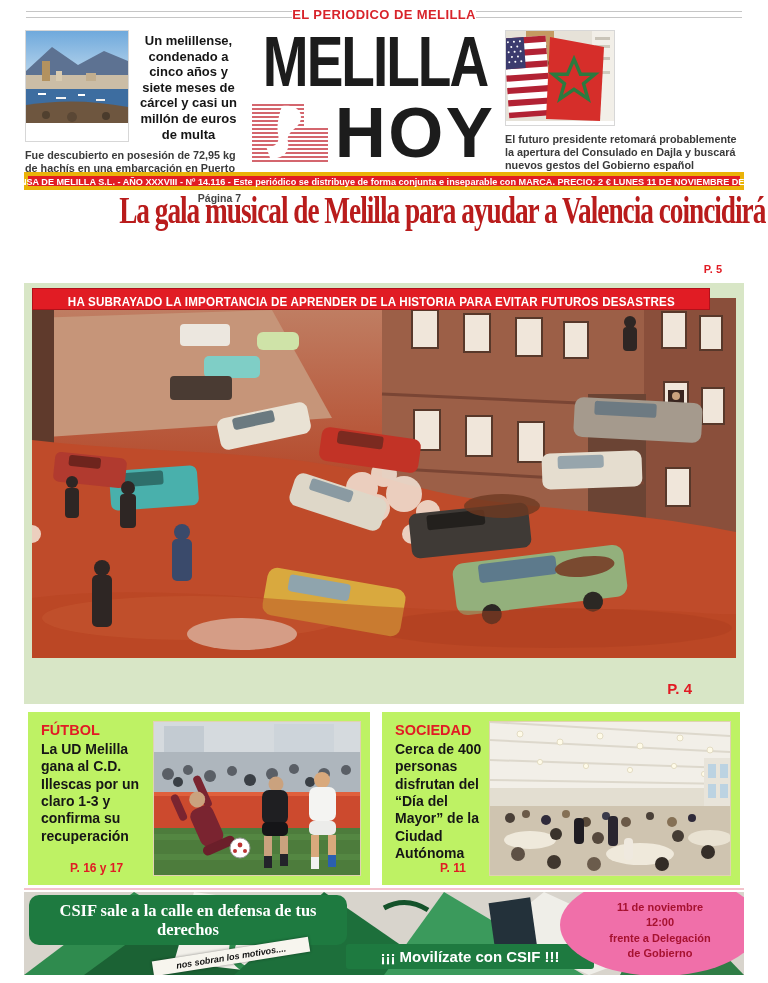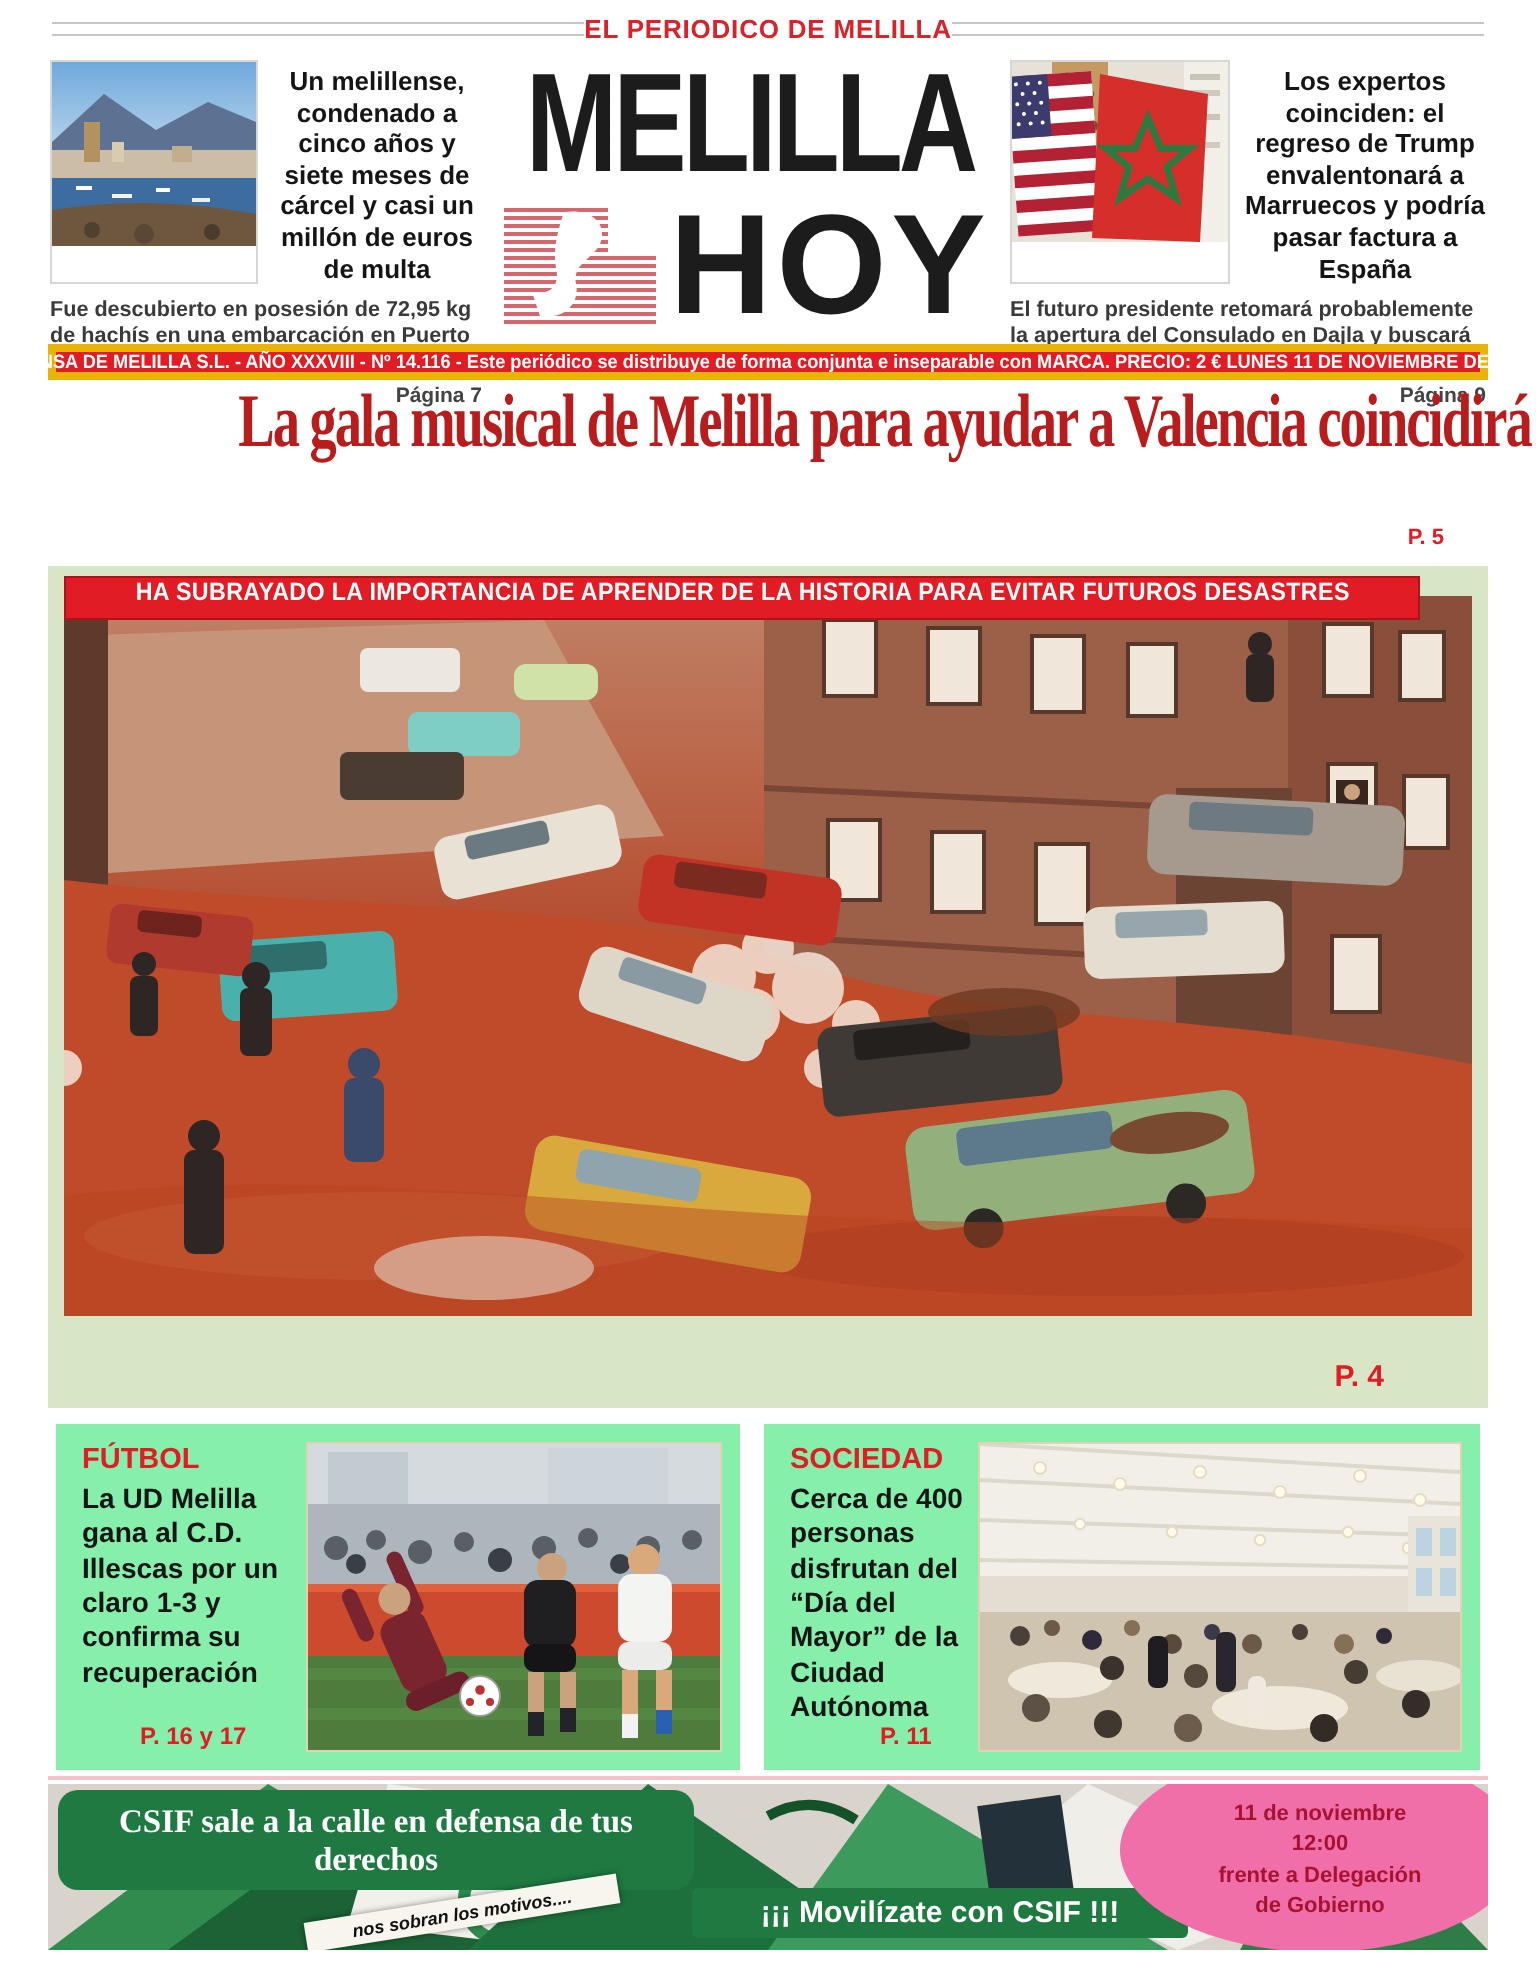--- a/index.html
+++ b/index.html
@@ -44,32 +44,32 @@
                font-family:"Liberation Serif", serif; font-weight:bold; color:#b91c1c; }
   .lead-line { height:34px; line-height:33px; font-size:35px; margin-bottom:1px; }
   .lead-line span { display:inline-block; white-space:nowrap; letter-spacing:-1.3px;
                     transform:scale(.78,1.08); transform-origin:center; }
   .lead-page { position:absolute; top:263px; right:46px; color:#e11c24; font-weight:bold; font-size:11px; }
 
   
   .photo-block { position:absolute; top:283px; left:24px; width:720px; height:421px; background:#d8e6c6; }
   .kicker { position:absolute; top:5px; left:8px; width:678px; height:22px; z-index:3;
             background:#e11c24; border:1px solid #b1121a; box-sizing:border-box;
-            display:flex; align-items:flex-start; justify-content:center; }
+            display:flex; align-items:flex-end; justify-content:center; }
   .kicker span { color:#fff; font-weight:bold; font-size:12.5px; letter-spacing:.2px; white-space:nowrap;
                  display:inline-block; transform:scaleX(.93); transform-origin:center; }
   .flood-photo { position:absolute; top:15px; left:8px; width:704px; height:360px; }
   .photo-caption { position:absolute; bottom:22px; left:0; width:100%; text-align:center;
                    font-weight:bold; font-size:18px; color:#101010; }
   .photo-caption span { display:inline-block; white-space:nowrap; letter-spacing:-.4px;
                         transform:scaleX(.74); transform-origin:center; }
   .caption-page { position:absolute; bottom:7px; right:52px; color:#e11c24; font-weight:bold; font-size:15px; }
 
   
-  .teaser { position:absolute; top:712px; height:173px; background:#86efac; }
+  .teaser { position:absolute; top:712px; height:173px; background:#bef264; }
   #teaser-futbol { left:28px; width:342px; }
   #teaser-sociedad { left:382px; width:358px; }
   .teaser-col { position:absolute; left:13px; top:10px; }
   #teaser-futbol .teaser-col { width:116px; }
   #teaser-sociedad .teaser-col { width:102px; }
   .teaser-section { color:#e11c24; font-weight:bold; font-size:14.5px; margin-bottom:3px; }
   .teaser-text { font-weight:bold; font-size:14px; line-height:1.24; color:#161616; }
   .teaser-page { position:absolute; bottom:10px; color:#e11c24; font-weight:bold; font-size:12px; }
   #teaser-futbol .teaser-page { left:42px; }
   #teaser-sociedad .teaser-page { left:58px; }
@@ -188,21 +188,20 @@
             <circle cx="4" cy="30" r="1" fill="#fff"></circle>
               <circle cx="10" cy="30" r="1" fill="#fff"></circle>
               <circle cx="16" cy="30" r="1" fill="#fff"></circle>
           </g>
           <polygon points="44,6 98,16 94,90 40,88" fill="#d62e2a"></polygon>
           <g transform="translate(68,50)">
             <path d="M0,-22 L6.5,-6.8 L21,-6.8 L9.5,2.6 L14,18 L0,8.4 L-14,18 L-9.5,2.6 L-21,-6.8 L-6.5,-6.8 Z" fill="none" stroke="#2c7a3f" stroke-width="3.4"></path>
           </g>
         </svg>
       </div>
-      <div class="hdr-head">Los expertos coinciden: el regreso de Trump envalentonará a Marruecos y podría pasar factura a España</div>
     </div>
     <div class="hdr-deck">El futuro presidente retomará probablemente la apertura del Consulado en Dajla y buscará nuevos gestos del Gobierno español</div>
     <div class="hdr-page">Página 9</div>
   </div>
 
   <div class="date-strip">
     <span>PRENSA DE MELILLA S.L. - AÑO XXXVIII - Nº 14.116  -  Este periódico se distribuye de forma conjunta e inseparable con MARCA. PRECIO: 2 €   LUNES 11 DE NOVIEMBRE DE 2024</span>
   </div>
 
   <div class="lead-head">

